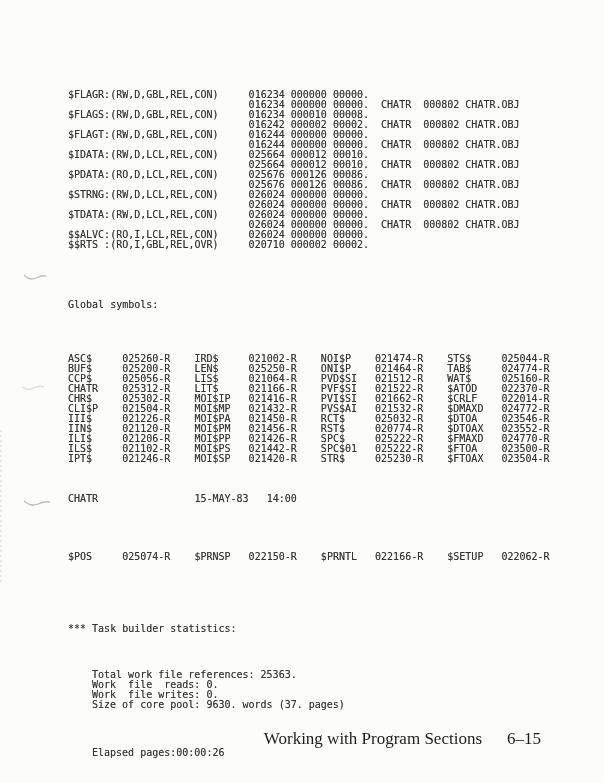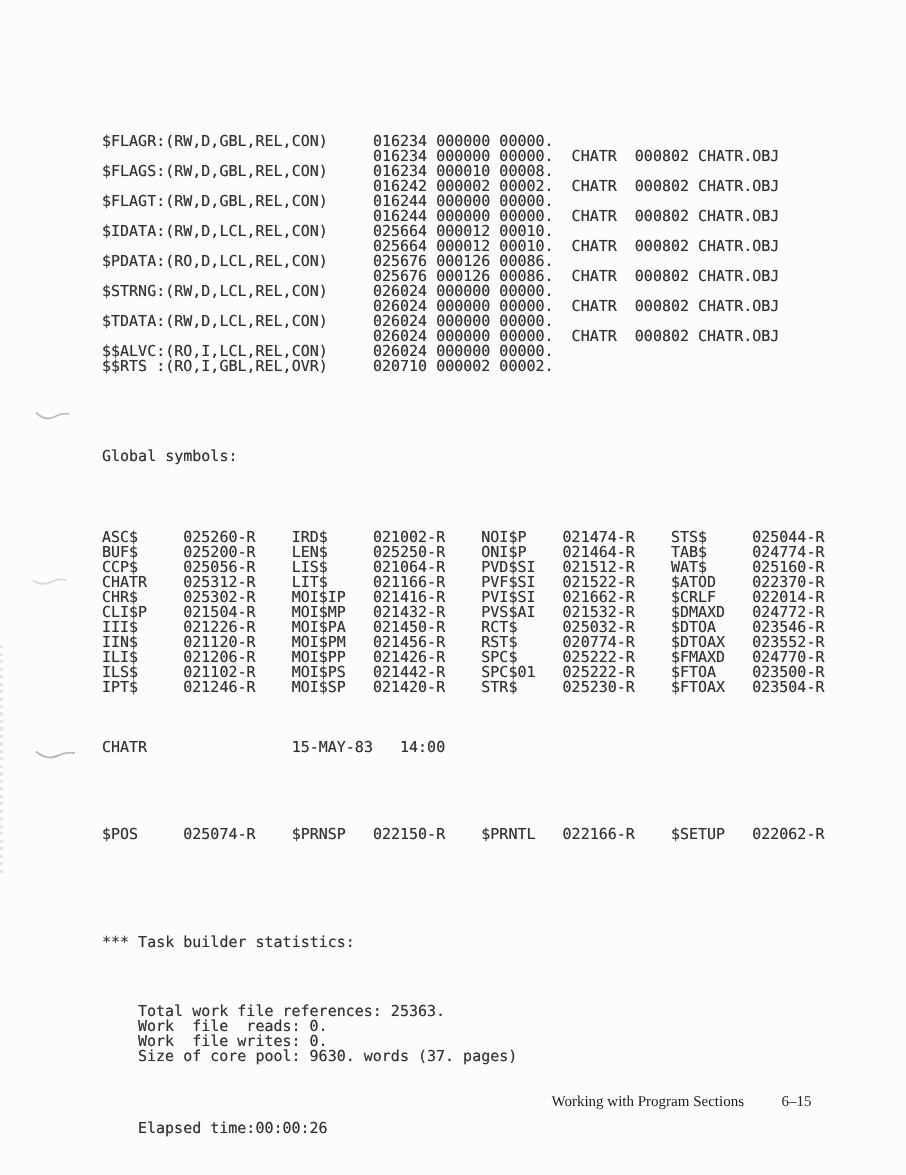--- a/index.html
+++ b/index.html
@@ -20,21 +20,21 @@
   .line{height:10px;line-height:10px;}
   .gs-heading{margin-top:28px;}
   .gs-table{margin-top:22px;}
   .map-header{margin-top:8px;}
   .more-symbols{margin-top:26px;}
   .stats-heading{margin-top:40px;}
   .stats{margin-top:14px;margin-left:24px;}
   .elapsed{margin-top:16px;margin-left:24px;}
   .footer{
     position:absolute;top:729px;right:63px;
-    font-family:"Liberation Serif",serif;font-size:10px;color:#1c1c1c;
+    font-family:"Liberation Serif",serif;font-size:17px;color:#1c1c1c;
     display:flex;gap:25px;align-items:baseline;white-space:nowrap;text-align:center;
   }
   .footer .pagenum{font-weight:400;}
   .margin-mark{position:absolute;pointer-events:none;}
   .mk1{left:23px;top:271px;opacity:.55;}
   .mk2{left:21px;top:382px;opacity:.35;}
   .mk3{left:23px;top:497px;opacity:.6;}
   .edge-artifact{
     position:absolute;left:0;top:430px;width:2px;height:152px;
     background:repeating-linear-gradient(to bottom,#dcdcd8 0 2px,transparent 2px 5px);
@@ -47,21 +47,21 @@
 <div class="page">
 
   <div class="listing">
     <div class="block psects"><div class="line">$FLAGR:(RW,D,GBL,REL,CON)     016234 000000 00000.</div><div class="line">                              016234 000000 00000.  CHATR  000802 CHATR.OBJ</div><div class="line">$FLAGS:(RW,D,GBL,REL,CON)     016234 000010 00008.</div><div class="line">                              016242 000002 00002.  CHATR  000802 CHATR.OBJ</div><div class="line">$FLAGT:(RW,D,GBL,REL,CON)     016244 000000 00000.</div><div class="line">                              016244 000000 00000.  CHATR  000802 CHATR.OBJ</div><div class="line">$IDATA:(RW,D,LCL,REL,CON)     025664 000012 00010.</div><div class="line">                              025664 000012 00010.  CHATR  000802 CHATR.OBJ</div><div class="line">$PDATA:(RO,D,LCL,REL,CON)     025676 000126 00086.</div><div class="line">                              025676 000126 00086.  CHATR  000802 CHATR.OBJ</div><div class="line">$STRNG:(RW,D,LCL,REL,CON)     026024 000000 00000.</div><div class="line">                              026024 000000 00000.  CHATR  000802 CHATR.OBJ</div><div class="line">$TDATA:(RW,D,LCL,REL,CON)     026024 000000 00000.</div><div class="line">                              026024 000000 00000.  CHATR  000802 CHATR.OBJ</div><div class="line">$$ALVC:(RO,I,LCL,REL,CON)     026024 000000 00000.</div><div class="line">$$RTS :(RO,I,GBL,REL,OVR)     020710 000002 00002.</div></div>
     <div class="line gs-heading">Global symbols:</div>
     <div class="block gs-table"><div class="line">ASC$     025260-R    IRD$     021002-R    NOI$P    021474-R    STS$     025044-R</div><div class="line">BUF$     025200-R    LEN$     025250-R    ONI$P    021464-R    TAB$     024774-R</div><div class="line">CCP$     025056-R    LIS$     021064-R    PVD$SI   021512-R    WAT$     025160-R</div><div class="line">CHATR    025312-R    LIT$     021166-R    PVF$SI   021522-R    $ATOD    022370-R</div><div class="line">CHR$     025302-R    MOI$IP   021416-R    PVI$SI   021662-R    $CRLF    022014-R</div><div class="line">CLI$P    021504-R    MOI$MP   021432-R    PVS$AI   021532-R    $DMAXD   024772-R</div><div class="line">III$     021226-R    MOI$PA   021450-R    RCT$     025032-R    $DTOA    023546-R</div><div class="line">IIN$     021120-R    MOI$PM   021456-R    RST$     020774-R    $DTOAX   023552-R</div><div class="line">ILI$     021206-R    MOI$PP   021426-R    SPC$     025222-R    $FMAXD   024770-R</div><div class="line">ILS$     021102-R    MOI$PS   021442-R    SPC$01   025222-R    $FTOA    023500-R</div><div class="line">IPT$     021246-R    MOI$SP   021420-R    STR$     025230-R    $FTOAX   023504-R</div></div>
     <div class="block map-header"><div class="line">CHATR                15-MAY-83   14:00</div></div>
     <div class="block more-symbols"><div class="line">$POS     025074-R    $PRNSP   022150-R    $PRNTL   022166-R    $SETUP   022062-R</div></div>
     <div class="line stats-heading">*** Task builder statistics:</div>
     <div class="block stats"><div class="line">Total work file references: 25363.</div><div class="line">Work  file  reads: 0.</div><div class="line">Work  file writes: 0.</div><div class="line">Size of core pool: 9630. words (37. pages)</div></div>
-    <div class="line elapsed">Elapsed time:00:00:26</div>
+    <div class="line elapsed">Elapsed pages:00:00:26</div>
   </div>
 
   <svg class="margin-mark mk1" width="24" height="12" viewBox="0 0 24 12">
     <path d="M1,4 Q7,10 13,7 T23,5" stroke="#8f8f8f" stroke-width="1.3" fill="none"></path>
   </svg>
   <svg class="margin-mark mk2" width="24" height="12" viewBox="0 0 24 12">
     <path d="M1,5 Q7,9 13,6 T23,5" stroke="#9a9a9a" stroke-width="1.2" fill="none"></path>
   </svg>
   <svg class="margin-mark mk3" width="28" height="12" viewBox="0 0 28 12">
     <path d="M1,4 Q8,10 15,7 T27,5" stroke="#8f8f8f" stroke-width="1.3" fill="none"></path>

